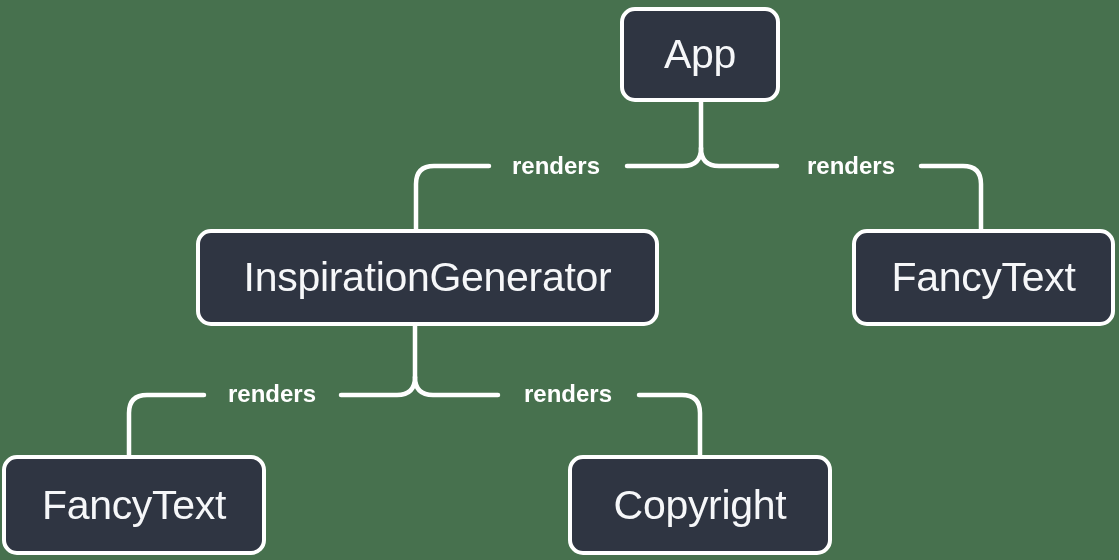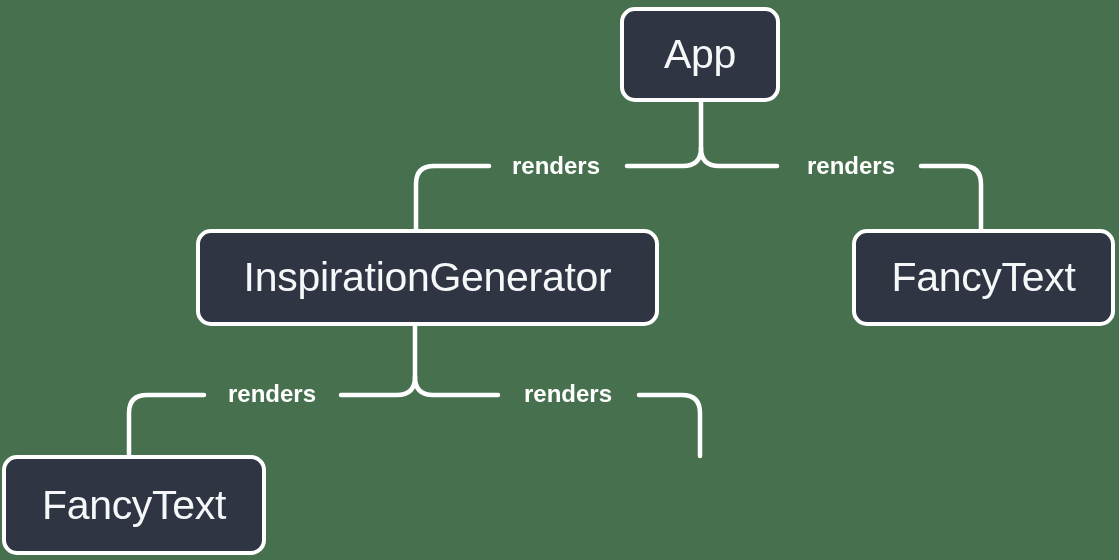--- a/index.html
+++ b/index.html
@@ -97,19 +97,22 @@
   </div>
 
   <div class="node node-fancy-text-top">
     <span>FancyText</span>
   </div>
 
   <div class="node node-fancy-text-bottom">
     <span>FancyText</span>
   </div>
 
+  <div class="node node-copyright">
+    <span>Copyright</span>
+  </div>
 
   <span class="edge-label edge-label-1">renders</span>
   <span class="edge-label edge-label-2">renders</span>
   <span class="edge-label edge-label-3">renders</span>
   <span class="edge-label edge-label-4">renders</span>
 
 </div>
 
 </body></html>

